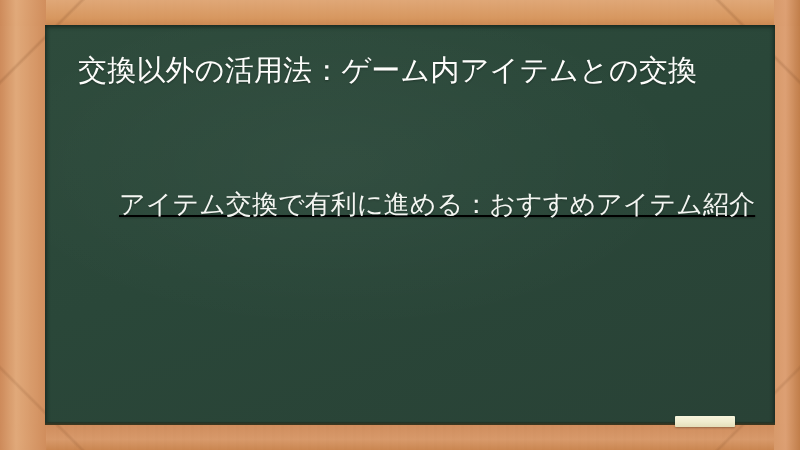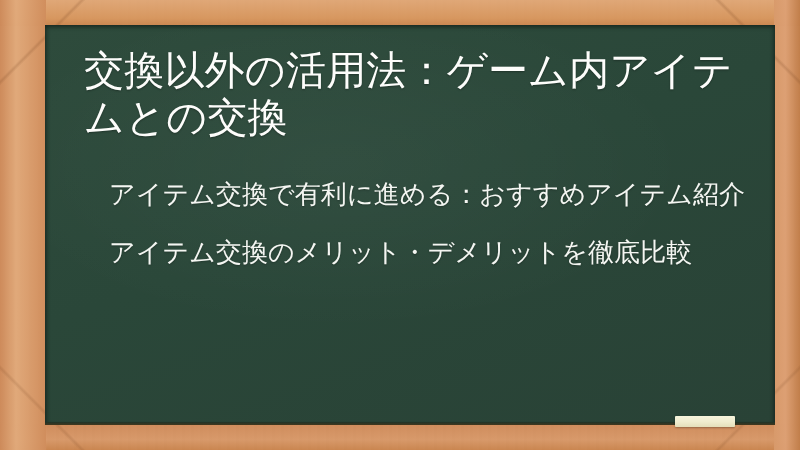--- a/index.html
+++ b/index.html
@@ -97,41 +97,42 @@
 
   
   .board-inner {
     position: absolute;
     inset: 0;
     padding: 0;
   }
 
   .title {
     position: absolute;
-    left: 39px;
+    left: 33px;
     top: 22px;
     width: 672px;
     color: #fdfdfb;
-    font-size: 40px;
+    font-size: 29px;
     line-height: 47px;
     letter-spacing: 0.2px;
     font-weight: 400;
     text-shadow: 0 1px 2px rgba(0,0,0,0.30);
     white-space: normal;
     word-break: break-all;
   }
 
   .list {
     position: absolute;
     left: 60px;
     top: 144px;
     width: 670px;
-    margin: 4px;
+    margin: 14px;
     padding: 0;
     list-style: none;
+    text-decoration: underline;
   }
   .list-item {
     color: #f4f6f2;
     font-size: 26px;
     line-height: 42px;
     letter-spacing: 0.1px;
     font-weight: 400;
     text-shadow: 0 1px 2px rgba(0,0,0,0.26);
     margin: 0 0 16px 0;
     word-break: break-all;
@@ -166,21 +167,20 @@
     <div class="miter br"></div>
   </div>
 
   <div class="board">
     <div class="board-inner">
 
       <div class="title">交換以外の活用法：ゲーム内アイテムとの交換</div>
 
       <ul class="list">
         <li class="list-item">アイテム交換で有利に進める：おすすめアイテム紹介</li>
-        <li class="list-item">アイテム交換のメリット・デメリットを徹底比較</li>
       </ul>
 
     </div>
     <div class="board-bottom-edge"></div>
   </div>
 
   <div class="eraser"></div>
 
 </div>
 

